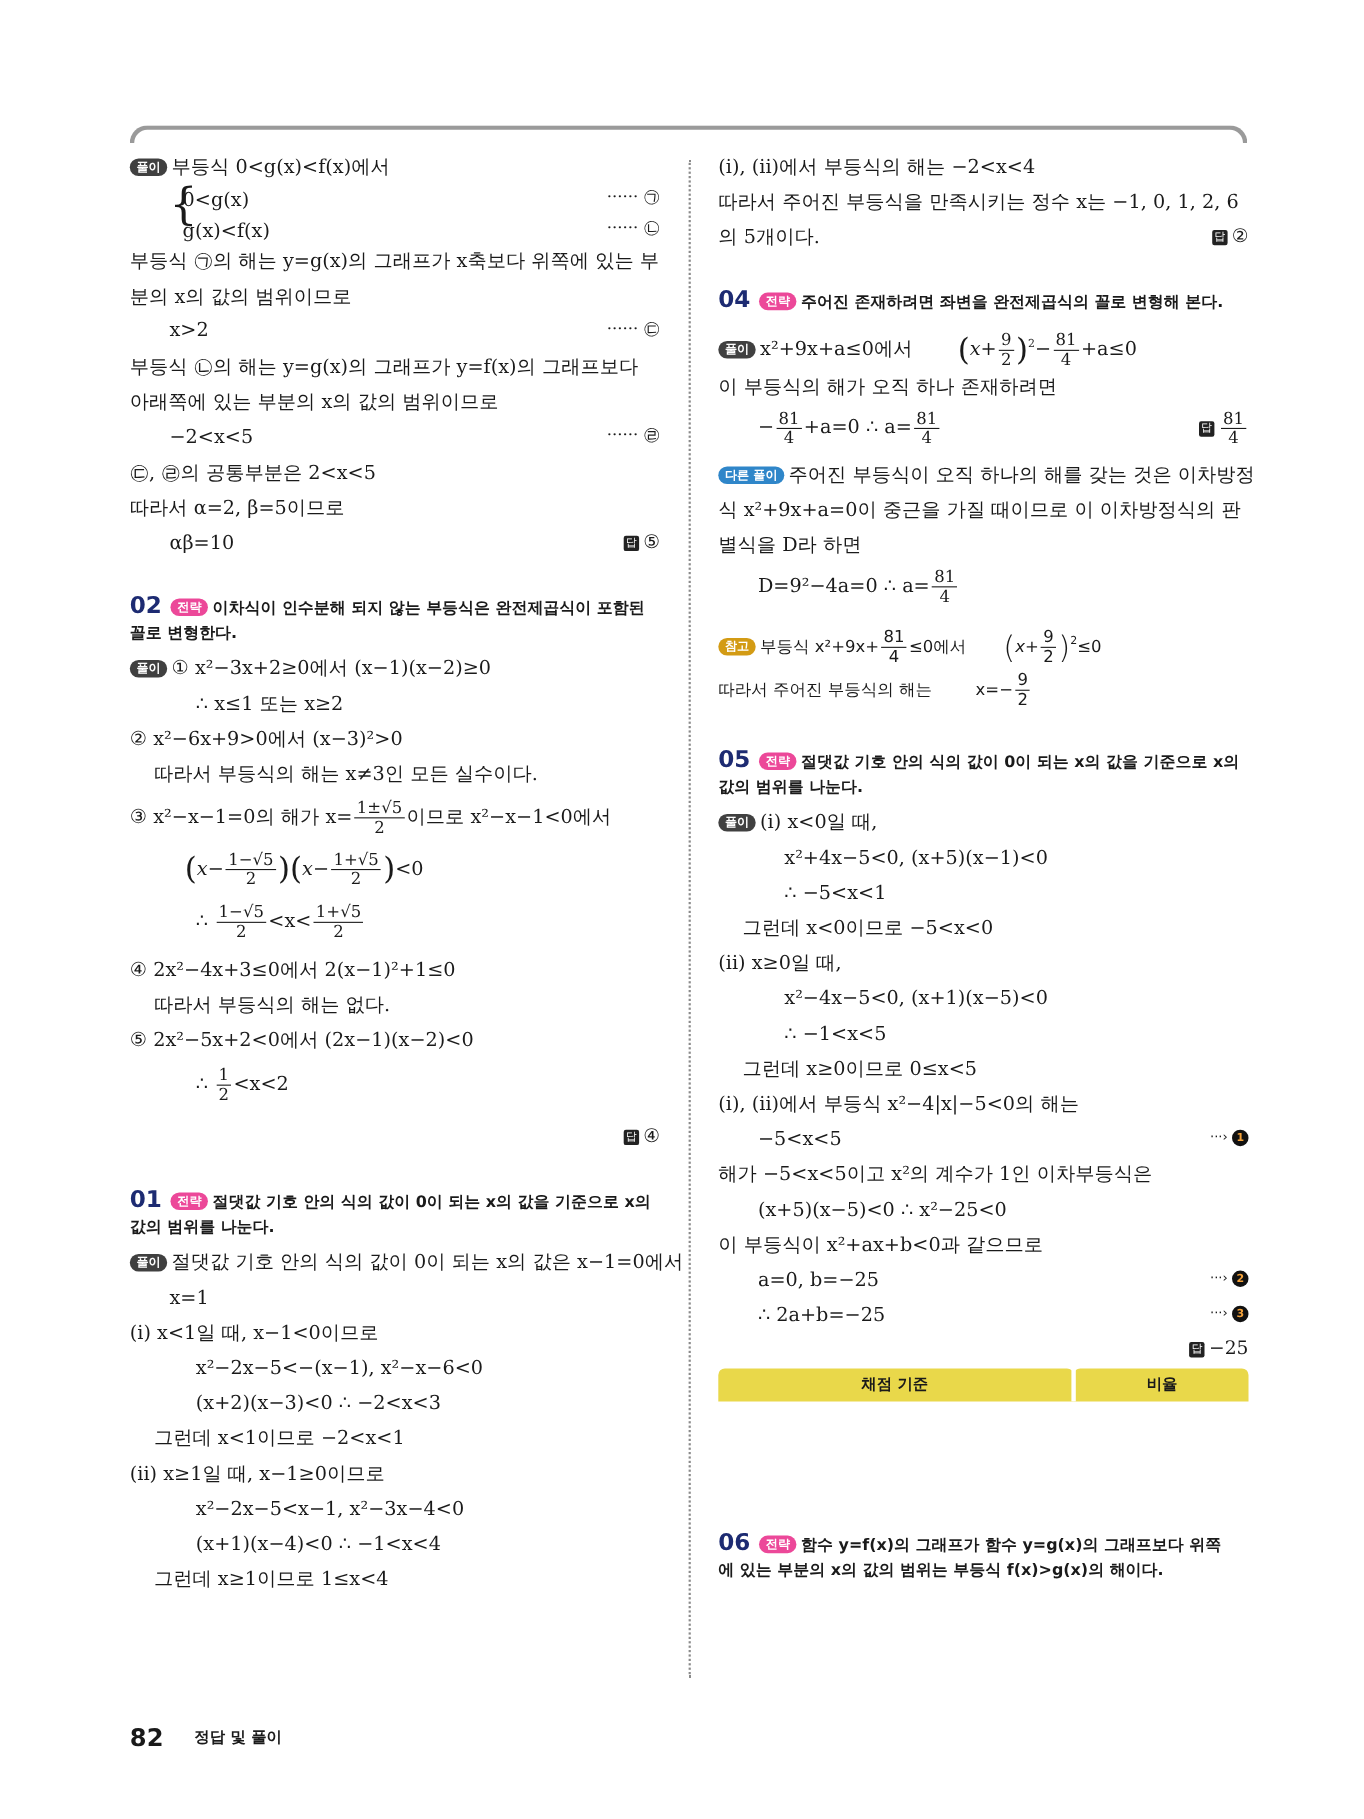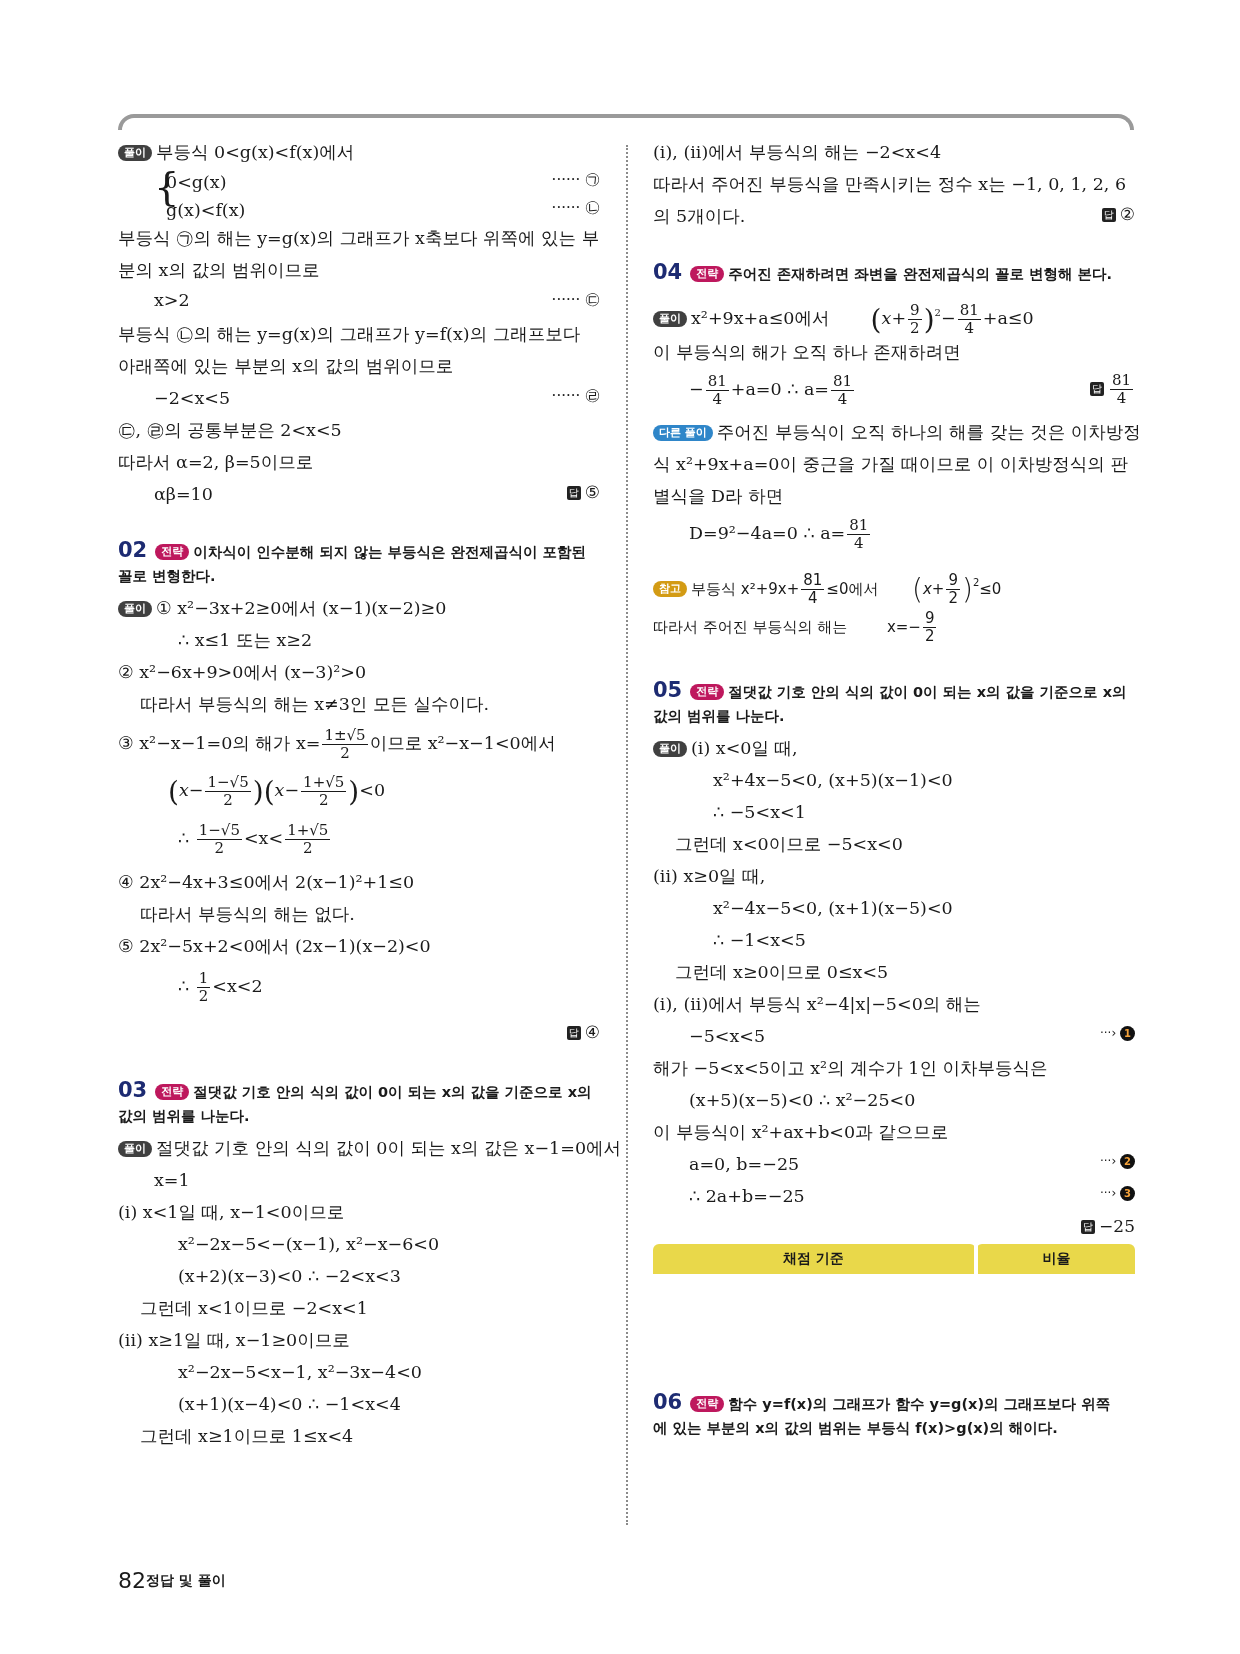--- a/index.html
+++ b/index.html
@@ -20,21 +20,21 @@
   .m { font-style: italic; }
   .sup { font-size: 10px; vertical-align: 8px; }
   .frac { display: inline-flex; flex-direction: column; align-items: center; vertical-align: middle;
           font-size: 15px; line-height: 17px; margin: 0 2px; }
   .frac .num { border-bottom: 1.3px solid #1a1a1a; padding: 0 2px; }
   .frac .den { padding: 0 2px; }
   .bigp { font-size: 28px; vertical-align: middle; font-weight: 200; }
   .badge { display: inline-block; border-radius: 10px; color: #fff; font-family: "DejaVu Sans", sans-serif;
            font-size: 11px; line-height: 16px; padding: 0 6px; margin-right: 4px; vertical-align: 2px; font-weight: bold; }
   .b-sol { background: #404040; }
-  .b-strat { background: #be185d; }
+  .b-strat { background: #ec4899; }
   .b-alt { background: #2f86c9; }
   .b-note { background: #d39b14; }
   .qnum { font-family: "DejaVu Sans", sans-serif; font-weight: bold; color: #1d2b72; font-size: 21px; margin-right: 8px; }
   .strat-text { font-family: "DejaVu Sans", sans-serif; font-weight: bold; font-size: 14.5px; }
   .gothic { font-family: "DejaVu Sans", sans-serif; font-size: 15px; }
   .tag { position: absolute; right: 0; font-size: 15px; }
   .ans { position: absolute; right: 0; font-size: 17px; }
   .ans-icon { display: inline-block; width: 14px; height: 14px; background: #222; color: #fff; font-size: 10px;
               line-height: 14px; text-align: center; border-radius: 2px; vertical-align: 2px; margin-right: 4px;
               font-family: "DejaVu Sans", sans-serif; }
@@ -46,21 +46,21 @@
                 font-family: "DejaVu Sans", sans-serif; font-size: 13px; }
   table.grade th { background: #e9d84a; font-weight: bold; height: 28px; font-size: 14px; }
   table.grade th.h1 { border-right: 4px solid #fff; border-radius: 6px 6px 0 0; }
   table.grade th.h2 { border-radius: 6px 6px 0 0; }
   table.grade td { height: 27px; border-bottom: 1.5px solid #333; padding: 0 4px; }
   table.grade td.rate { text-align: center; border-left: 1.5px solid #333; width: 82px; }
   table.grade tr.first td { border-top: 2px solid #333; }
   .rdot { display: inline-block; width: 14px; height: 14px; border-radius: 50%; background: #111; color: #f4a23a;
           text-align: center; font-size: 9px; line-height: 14px; font-weight: bold; margin-right: 3px; }
   .footer { position: absolute; left: 118px; top: 1568px; font-family: "DejaVu Sans", sans-serif; }
-  .footer .pg { font-size: 22px; font-weight: normal; }
+  .footer .pg { font-size: 22px; font-weight: bold; margin-right: 28px; }
   .footer .lbl { font-size: 14px; font-weight: bold; vertical-align: 3px; }
 </style>
 </head>
 <body>
 
 <div class="topline"></div>
 <div class="divider"></div>
 
 <div class="col left">
 
@@ -128,21 +128,21 @@
   <div class="ln ind2" style="top:826px; line-height:40px;">
     <span>∴</span>
     <span class="frac">
         <span class="num">1</span>
         <span class="den">2</span>
       </span><span>&lt;x&lt;2</span>
   </div>
   <span class="ans" style="top:882px"><span class="ans-icon">답</span><span>④</span></span>
 
   <div class="ln" style="top:938px">
-    <span class="qnum">03</span><span class="badge b-strat">전략</span><span class="strat-text">절댓값 기호 안의 식의 값이 0이 되는 x의 값을 기준으로 x의</span>
+    <span class="qnum">01</span><span class="badge b-strat">전략</span><span class="strat-text">절댓값 기호 안의 식의 값이 0이 되는 x의 값을 기준으로 x의</span>
   </div>
   <div class="ln strat-text" style="top:964px">값의 범위를 나눈다.</div>
   <div class="ln" style="top:996px">
     <span class="badge b-sol">풀이</span><span>절댓값 기호 안의 식의 값이 0이 되는 x의 값은 x−1=0에서</span>
   </div>
   <div class="ln ind1" style="top:1028px">x=1</div>
   <div class="ln" style="top:1060px">(i) x&lt;1일 때, x−1&lt;0이므로</div>
   <div class="ln ind2" style="top:1092px">x²−2x−5&lt;−(x−1),      x²−x−6&lt;0</div>
   <div class="ln ind2" style="top:1124px">(x+2)(x−3)&lt;0      ∴ −2&lt;x&lt;3</div>
   <div class="ln ind3" style="top:1156px">그런데 x&lt;1이므로      −2&lt;x&lt;1</div>

